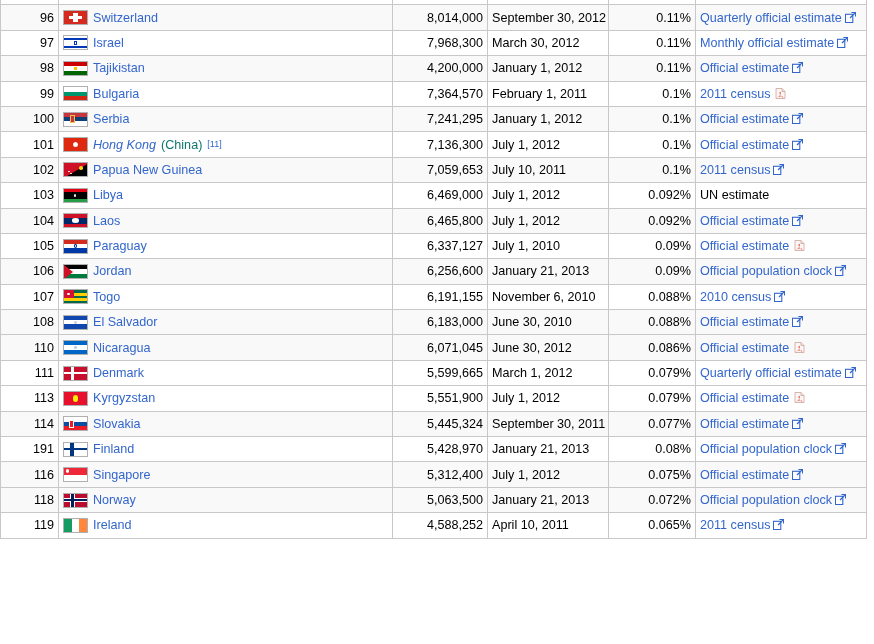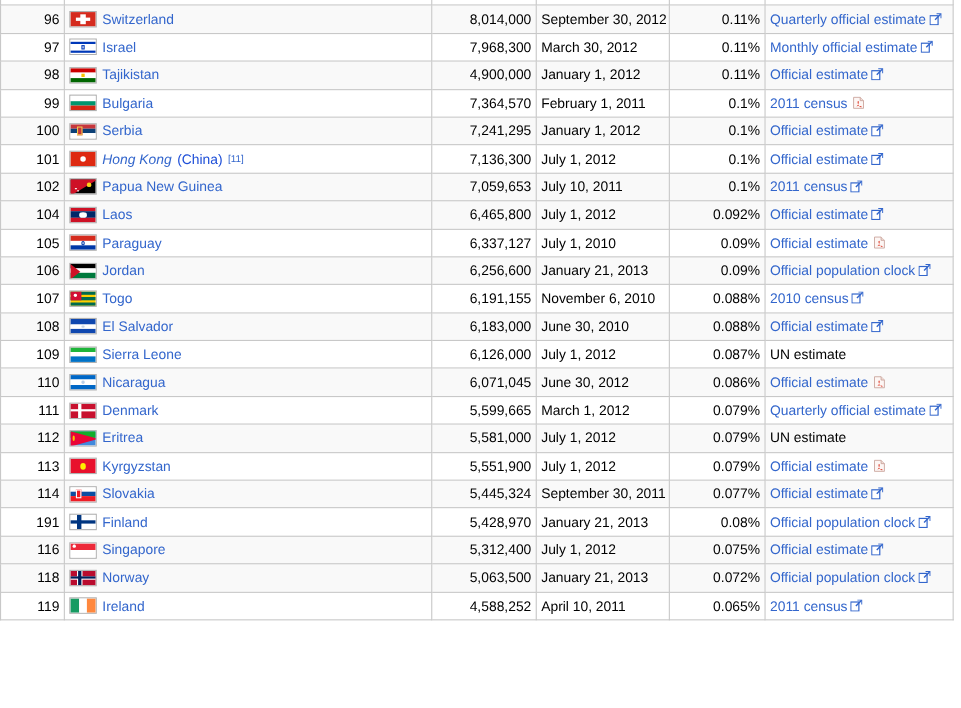--- a/index.html
+++ b/index.html
@@ -81,21 +81,21 @@
     align-items: center;
     gap: 5px;
   }
 
   a.wlink {
     color: #3366cc;
     text-decoration: none;
   }
 
   .italic-name { font-style: italic; }
-  .plain-suffix { color: #1d4ed8; font-style: normal; }
+  .plain-suffix { color: #0f766e; font-style: normal; }
 
   sup.ref {
     font-size: 9px;
     line-height: 1;
     vertical-align: super;
   }
   sup.ref a { color: #3366cc; text-decoration: none; }
 
   
   .flag {
@@ -212,21 +212,21 @@
               <span class="country-inner">
                 <span class="flag">
                   <span style="left:0;top:0;width:100%;height:31%;background:#cc0000;"></span>
                   <span style="left:0;top:31%;width:100%;height:38%;background:#fff;"></span>
                   <span style="left:0;top:69%;width:100%;height:31%;background:#006600;"></span>
                   <span style="left:44%;top:40%;width:12%;height:20%;background:#f8c300;"></span>
                 </span>
                 <a class="wlink" href="#"><span>Tajikistan</span></a>
               </span>
             </td>
-            <td class="pop">4,900,000</td>
+            <td class="pop">4,200,000</td>
             <td class="date">January 1, 2012</td>
             <td class="pct">0.11%</td>
             <td class="source"><a class="wlink" href="#">Official estimate</a><span class="ext-icon"><svg viewBox="0 0 12 12" width="11" height="11" aria-hidden="true">
                   <rect x="0.5" y="2.5" width="8" height="9" fill="#fff" stroke="#36c" stroke-width="1.2"></rect>
                   <path d="M5.5 6.5 L11 1" stroke="#36c" stroke-width="1.4" fill="none"></path>
                   <path d="M7 0.5 H11.5 V5" stroke="#36c" stroke-width="1.2" fill="none"></path>
                 </svg></span></td>
           </tr>
           <tr class="odd">
             <td class="rank">99</td>
@@ -309,20 +309,38 @@
             </td>
             <td class="pop">7,059,653</td>
             <td class="date">July 10, 2011</td>
             <td class="pct">0.1%</td>
             <td class="source"><a class="wlink" href="#">2011 census</a><span class="ext-icon"><svg viewBox="0 0 12 12" width="11" height="11" aria-hidden="true">
                   <rect x="0.5" y="2.5" width="8" height="9" fill="#fff" stroke="#36c" stroke-width="1.2"></rect>
                   <path d="M5.5 6.5 L11 1" stroke="#36c" stroke-width="1.4" fill="none"></path>
                   <path d="M7 0.5 H11.5 V5" stroke="#36c" stroke-width="1.2" fill="none"></path>
                 </svg></span></td>
           </tr>
+          <tr class="odd">
+            <td class="rank">103</td>
+            <td class="country">
+              <span class="country-inner">
+                <span class="flag">
+                  <span style="left:0;top:0;width:100%;height:25%;background:#e70013;"></span>
+                  <span style="left:0;top:25%;width:100%;height:50%;background:#000;"></span>
+                  <span style="left:0;top:75%;width:100%;height:25%;background:#239e46;"></span>
+                  <span style="left:42%;top:38%;width:9%;height:24%;background:#fff;border-radius:50%;"></span>
+                </span>
+                <a class="wlink" href="#"><span>Libya</span></a>
+              </span>
+            </td>
+            <td class="pop">6,469,000</td>
+            <td class="date">July 1, 2012</td>
+            <td class="pct">0.092%</td>
+            <td class="source"><span class="plain-source">UN estimate</span></td>
+          </tr>
           <tr class="even">
             <td class="rank">104</td>
             <td class="country">
               <span class="country-inner">
                 <span class="flag">
                   <span style="left:0;top:0;width:100%;height:27%;background:#ce1126;"></span>
                   <span style="left:0;top:27%;width:100%;height:46%;background:#002868;"></span>
                   <span style="left:0;top:73%;width:100%;height:27%;background:#ce1126;"></span>
                   <span style="left:36%;top:33%;width:28%;height:34%;background:#fff;border-radius:50%;"></span>
                 </span>
@@ -421,37 +439,20 @@
             </td>
             <td class="pop">6,183,000</td>
             <td class="date">June 30, 2010</td>
             <td class="pct">0.088%</td>
             <td class="source"><a class="wlink" href="#">Official estimate</a><span class="ext-icon"><svg viewBox="0 0 12 12" width="11" height="11" aria-hidden="true">
                   <rect x="0.5" y="2.5" width="8" height="9" fill="#fff" stroke="#36c" stroke-width="1.2"></rect>
                   <path d="M5.5 6.5 L11 1" stroke="#36c" stroke-width="1.4" fill="none"></path>
                   <path d="M7 0.5 H11.5 V5" stroke="#36c" stroke-width="1.2" fill="none"></path>
                 </svg></span></td>
           </tr>
-          <tr class="odd">
-            <td class="rank">109</td>
-            <td class="country">
-              <span class="country-inner">
-                <span class="flag">
-                  <span style="left:0;top:0;width:100%;height:33.3%;background:#1eb53a;"></span>
-                  <span style="left:0;top:33.3%;width:100%;height:33.4%;background:#fff;"></span>
-                  <span style="left:0;top:66.7%;width:100%;height:33.3%;background:#0072c6;"></span>
-                </span>
-                <a class="wlink" href="#"><span>Sierra Leone</span></a>
-              </span>
-            </td>
-            <td class="pop">6,126,000</td>
-            <td class="date">July 1, 2012</td>
-            <td class="pct">0.087%</td>
-            <td class="source"><span class="plain-source">UN estimate</span></td>
-          </tr>
           <tr class="even">
             <td class="rank">110</td>
             <td class="country">
               <span class="country-inner">
                 <span class="flag">
                   <span style="left:0;top:0;width:100%;height:33.3%;background:#0067c6;"></span>
                   <span style="left:0;top:33.3%;width:100%;height:33.4%;background:#fff;"></span>
                   <span style="left:0;top:66.7%;width:100%;height:33.3%;background:#0067c6;"></span>
                   <span style="left:42%;top:40%;width:15%;height:22%;background:#b9cfe8;border-radius:50%;"></span>
                 </span>
@@ -481,38 +482,20 @@
             </td>
             <td class="pop">5,599,665</td>
             <td class="date">March 1, 2012</td>
             <td class="pct">0.079%</td>
             <td class="source"><a class="wlink" href="#">Quarterly official estimate</a><span class="ext-icon"><svg viewBox="0 0 12 12" width="11" height="11" aria-hidden="true">
                   <rect x="0.5" y="2.5" width="8" height="9" fill="#fff" stroke="#36c" stroke-width="1.2"></rect>
                   <path d="M5.5 6.5 L11 1" stroke="#36c" stroke-width="1.4" fill="none"></path>
                   <path d="M7 0.5 H11.5 V5" stroke="#36c" stroke-width="1.2" fill="none"></path>
                 </svg></span></td>
           </tr>
-          <tr class="even">
-            <td class="rank">112</td>
-            <td class="country">
-              <span class="country-inner">
-                <span class="flag">
-                  <span style="left:0;top:0;right:0;bottom:0;background:#4189dd;"></span>
-                  <span style="left:0;top:0;width:100%;height:50%;background:#12ad2b;"></span>
-                  <span style="left:0;top:0;width:0;height:0;border-left:25px solid #ea0437;border-top:7.5px solid transparent;border-bottom:7.5px solid transparent;"></span>
-                  <span style="left:8%;top:33%;width:9%;height:33%;background:#ffc400;border-radius:50%;"></span>
-                </span>
-                <a class="wlink" href="#"><span>Eritrea</span></a>
-              </span>
-            </td>
-            <td class="pop">5,581,000</td>
-            <td class="date">July 1, 2012</td>
-            <td class="pct">0.079%</td>
-            <td class="source"><span class="plain-source">UN estimate</span></td>
-          </tr>
           <tr class="odd">
             <td class="rank">113</td>
             <td class="country">
               <span class="country-inner">
                 <span class="flag">
                   <span style="left:0;top:0;right:0;bottom:0;background:#e8112d;"></span>
                   <span style="left:38%;top:25%;width:24%;height:50%;background:#ffef00;border-radius:50%;"></span>
                 </span>
                 <a class="wlink" href="#"><span>Kyrgyzstan</span></a>
               </span>

